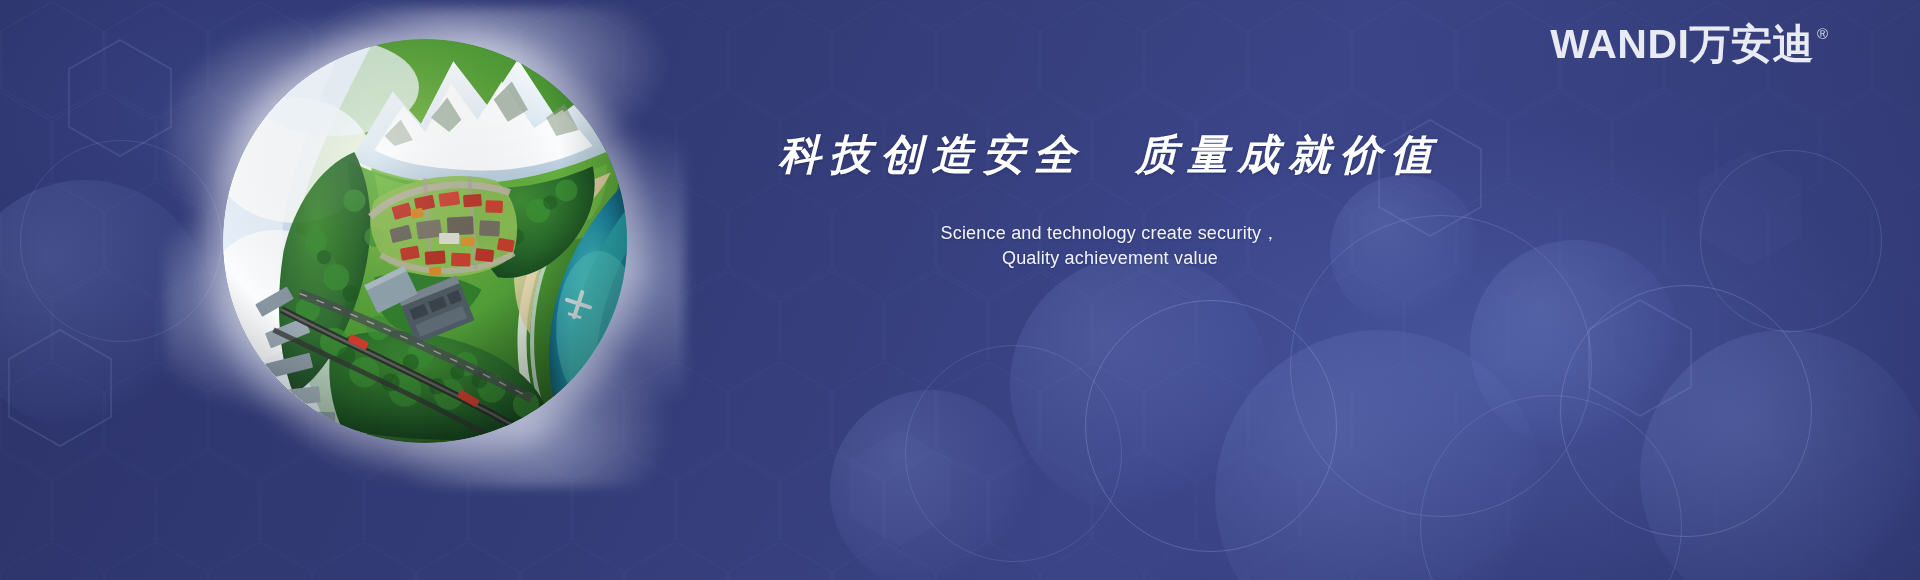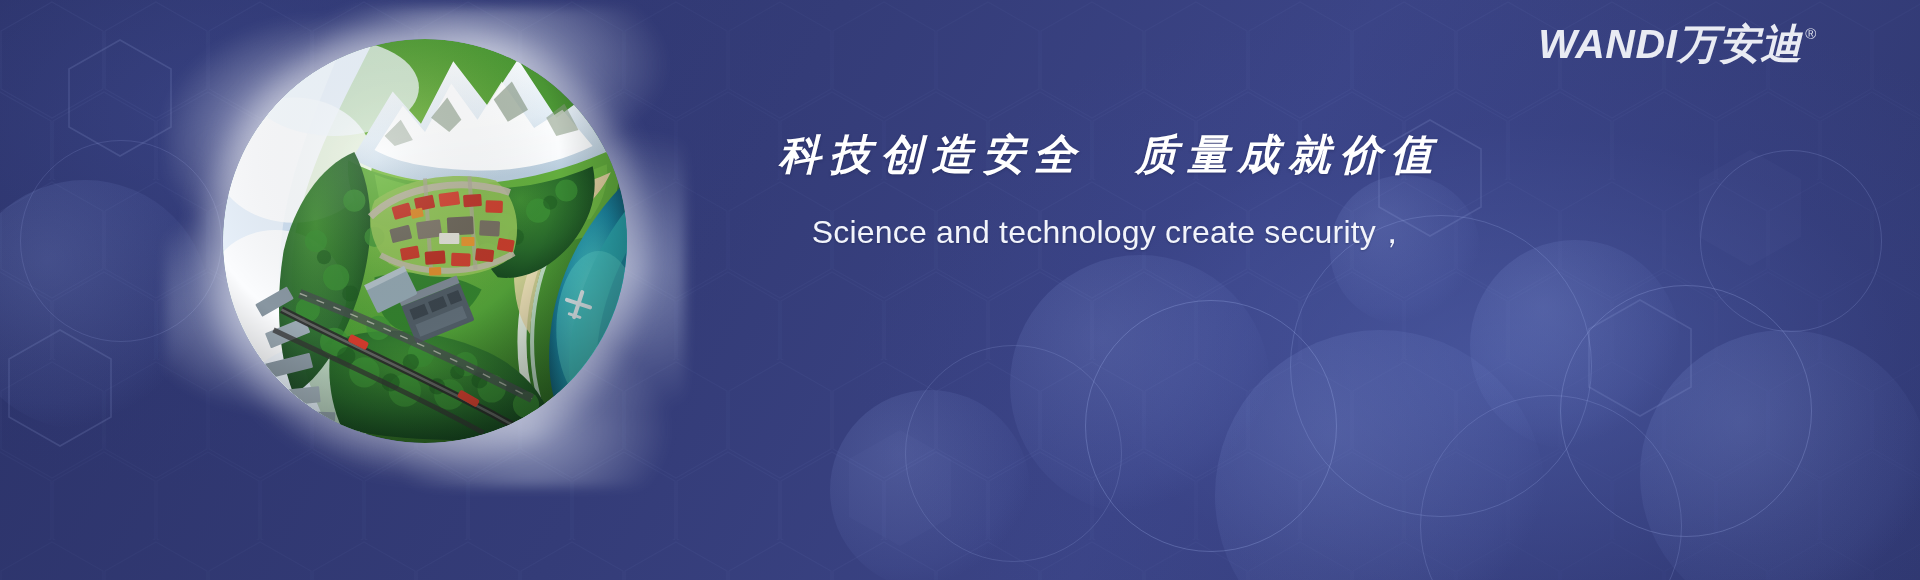--- a/index.html
+++ b/index.html
@@ -42,42 +42,41 @@
   }
   .globe{
     position:absolute;left:18px;top:14px;width:404px;height:404px;border-radius:50%;
     overflow:hidden;
     box-shadow:0 0 34px 14px rgba(255,255,255,.30);
   }
   .globe svg{display:block;width:100%;height:100%;}
 
   
   .logo{
-    position:absolute;right:104px;top:24px;
+    position:absolute;right:92px;top:24px;
     display:flex;align-items:flex-start;
     color:#e8eaf2;
-    font-style:italic;
   }
   .logo-text{
     font-size:41px;font-weight:bold;letter-spacing:.5px;line-height:1;
     color:#e9ebf3;white-space:nowrap;
   }
   .logo-reg{font-size:15px;line-height:1;margin-left:3px;margin-top:2px;color:#d9dcea;}
 
   
   .copy{position:absolute;left:760px;top:130px;width:700px;text-align:center;}
   .headline{
     font-size:42px;font-weight:bold;color:#ffffff;
     letter-spacing:9px;white-space:nowrap;line-height:1.18;
     text-shadow:0 1px 3px rgba(20,25,60,.35);
     font-style:italic;
   }
   .sub{
-    margin-top:30px;
-    font-size:32px;color:#f2f4fb;line-height:1.42;font-weight:400;
+    margin-top:41px;
+    font-size:18px;color:#f2f4fb;line-height:1.42;font-weight:400;
     letter-spacing:.2px;
     text-shadow:0 1px 2px rgba(20,25,60,.30);
   }
   .sub .l2{display:block;}
 </style>
 </head>
 <body>
 
 <div class="banner">
 
@@ -330,16 +329,17 @@
 
   <div class="logo">
     <span class="logo-text">WANDI万安迪</span>
     <span class="logo-reg">®</span>
   </div>
 
   <div class="copy">
     <div class="headline">科技创造安全　质量成就价值</div>
     <div class="sub">
       <span class="l1">Science and technology create security，</span>
+      <span class="l2">Quality achievement value</span>
     </div>
   </div>
 
 </div>
 
 </body></html>

